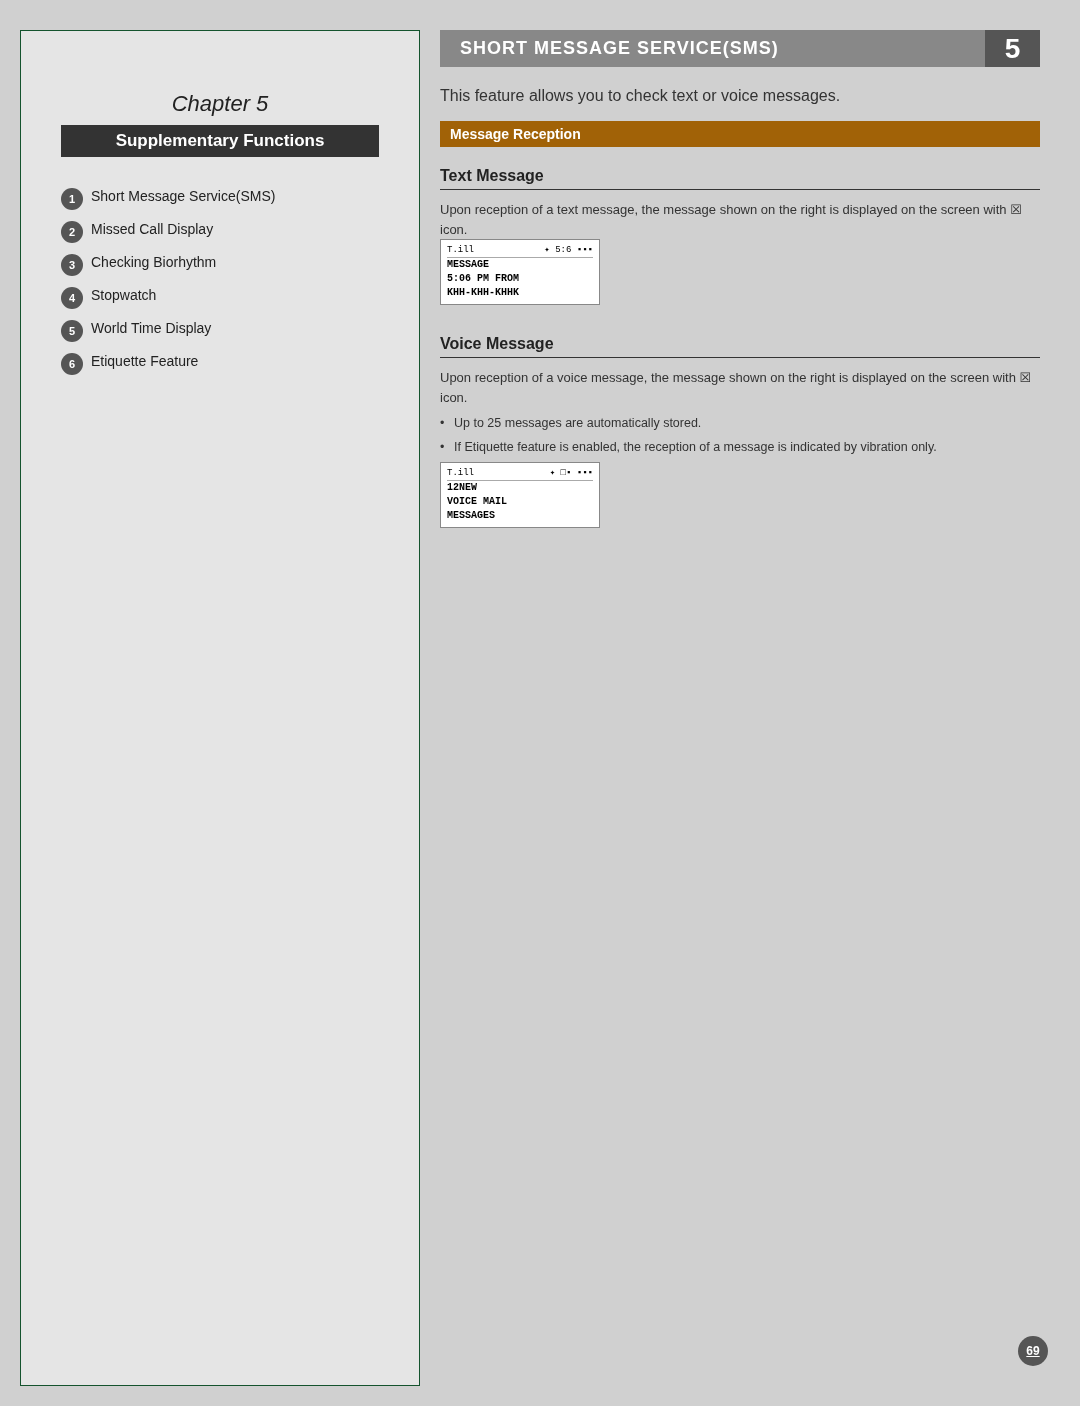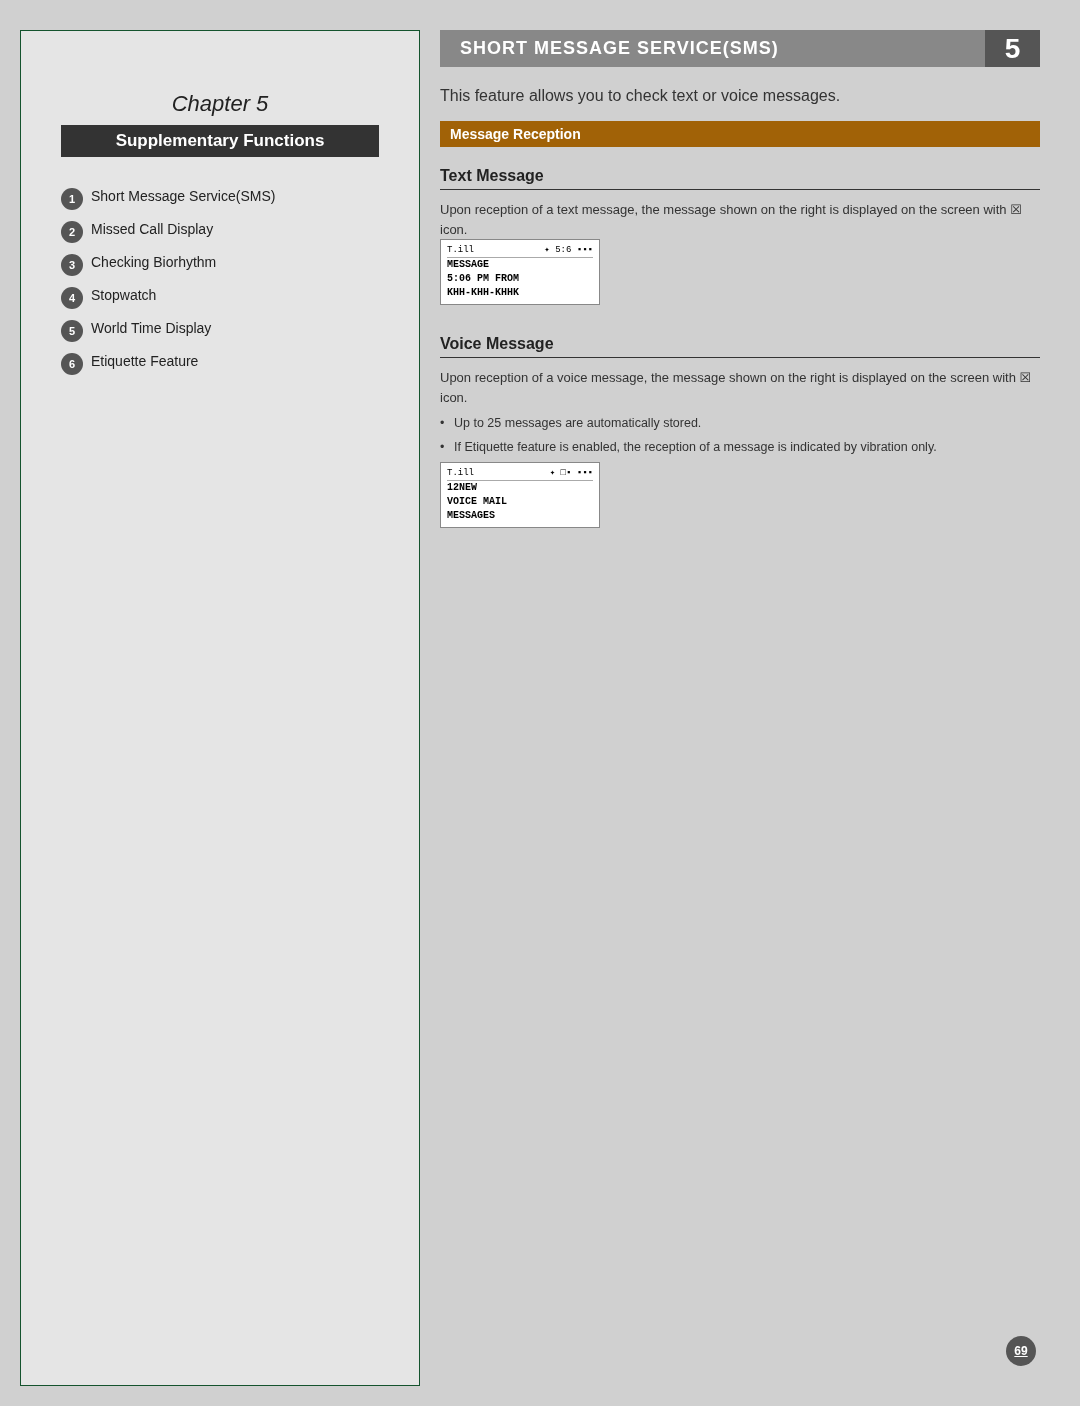--- a/index.html
+++ b/index.html
@@ -212,21 +212,21 @@
     .bullet-item::before {
       content: '•';
       position: absolute;
       left: 0;
     }
 
     
     .page-number {
       position: absolute;
       bottom: 20px;
-      right: 24px;
+      right: 12px;
       width: 30px;
       height: 30px;
       border-radius: 50%;
       background: #555;
       color: #fff;
       font-size: 12px;
       font-weight: bold;
       display: flex;
       align-items: center;
       justify-content: center;

